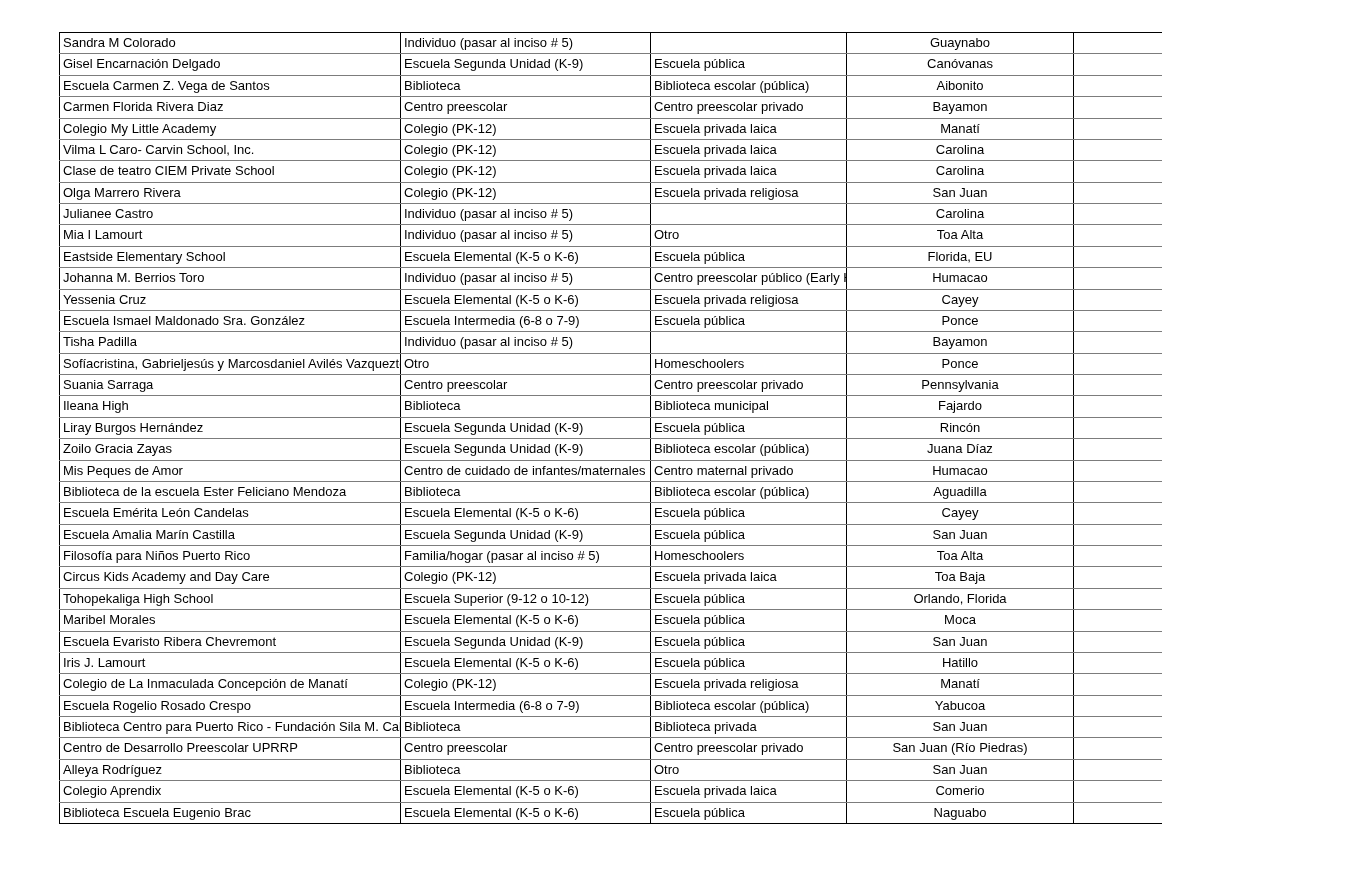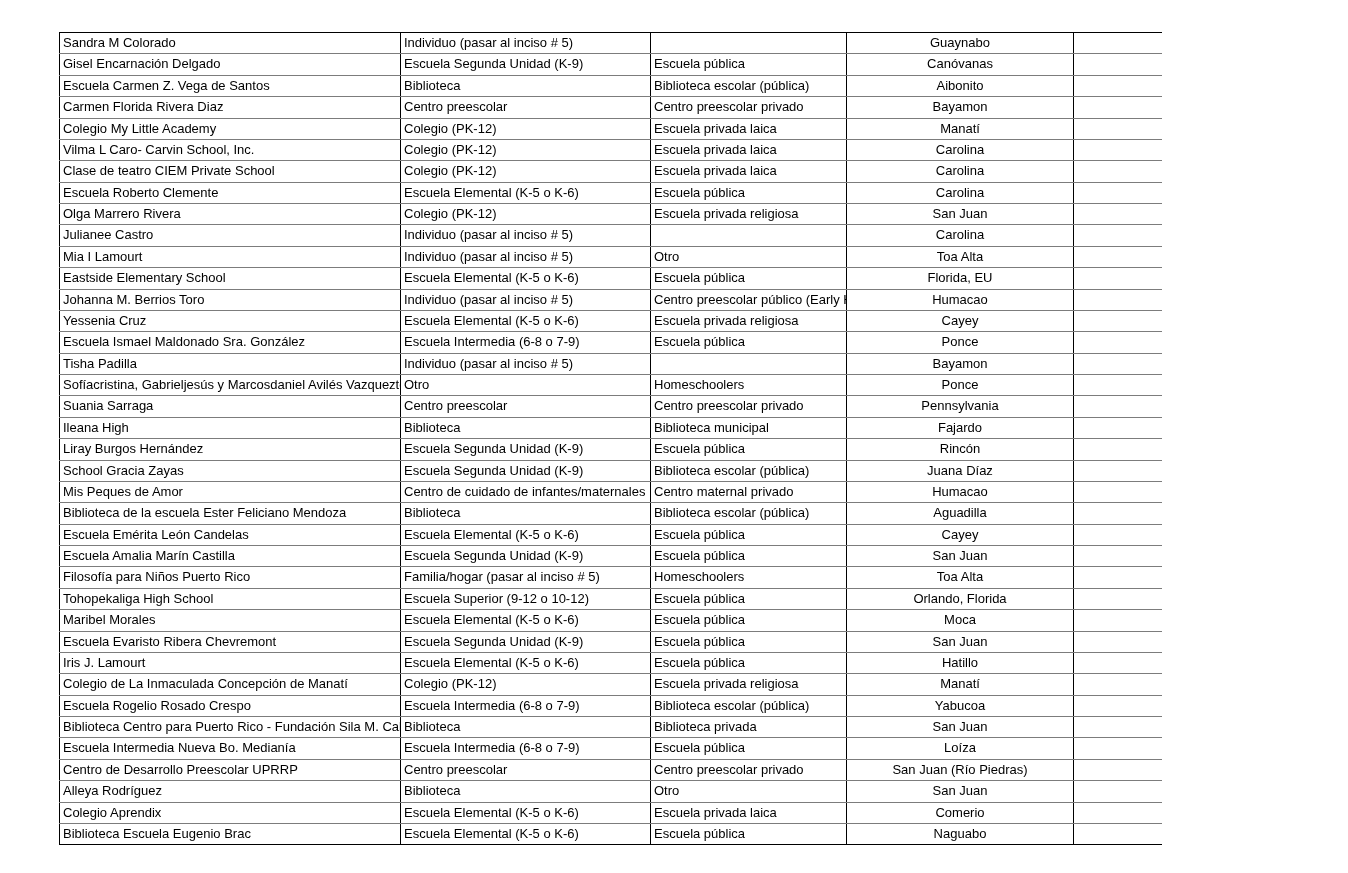--- a/index.html
+++ b/index.html
@@ -105,27 +105,20 @@
     <td class="al-center">12</td>
   </tr>
         <tr>
     <td class="al-left">Clase de teatro CIEM Private School</td>
     <td class="al-left">Colegio (PK-12)</td>
     <td class="al-left">Escuela privada laica</td>
     <td class="al-center">Carolina</td>
     <td class="al-center">40</td>
   </tr>
         <tr>
-    <td class="al-left">Escuela Roberto Clemente</td>
-    <td class="al-left">Escuela Elemental (K-5 o K-6)</td>
-    <td class="al-left">Escuela pública</td>
-    <td class="al-center">Carolina</td>
-    <td class="al-center">220</td>
-  </tr>
-        <tr>
     <td class="al-left">Olga Marrero Rivera</td>
     <td class="al-left">Colegio (PK-12)</td>
     <td class="al-left">Escuela privada religiosa</td>
     <td class="al-center">San Juan</td>
     <td class="al-center">18</td>
   </tr>
         <tr>
     <td class="al-left">Julianee Castro</td>
     <td class="al-left">Individuo (pasar al inciso # 5)</td>
     <td class="al-left"></td>
@@ -196,21 +189,21 @@
     <td class="al-center">100</td>
   </tr>
         <tr>
     <td class="al-left">Liray Burgos Hernández</td>
     <td class="al-left">Escuela Segunda Unidad (K-9)</td>
     <td class="al-left">Escuela pública</td>
     <td class="al-center">Rincón</td>
     <td class="al-center">1</td>
   </tr>
         <tr>
-    <td class="al-left">School Gracia Zayas</td>
+    <td class="al-left">Zoilo Gracia Zayas</td>
     <td class="al-left">Escuela Segunda Unidad (K-9)</td>
     <td class="al-left">Biblioteca escolar (pública)</td>
     <td class="al-center">Juana Díaz</td>
     <td class="al-center">200</td>
   </tr>
         <tr>
     <td class="al-left">Mis Peques de Amor</td>
     <td class="al-left">Centro de cuidado de infantes/maternales</td>
     <td class="al-left">Centro maternal privado</td>
     <td class="al-center">Humacao</td>
@@ -238,20 +231,27 @@
     <td class="al-center">321</td>
   </tr>
         <tr>
     <td class="al-left">Filosofía para Niños Puerto Rico</td>
     <td class="al-left">Familia/hogar (pasar al inciso # 5)</td>
     <td class="al-left">Homeschoolers</td>
     <td class="al-center">Toa Alta</td>
     <td class="al-center">4</td>
   </tr>
         <tr>
+    <td class="al-left">Circus Kids Academy and Day Care</td>
+    <td class="al-left">Colegio (PK-12)</td>
+    <td class="al-left">Escuela privada laica</td>
+    <td class="al-center">Toa Baja</td>
+    <td class="al-center">36</td>
+  </tr>
+        <tr>
     <td class="al-left">Tohopekaliga High School</td>
     <td class="al-left">Escuela Superior (9-12 o 10-12)</td>
     <td class="al-left">Escuela pública</td>
     <td class="al-center">Orlando, Florida</td>
     <td class="al-center">60</td>
   </tr>
         <tr>
     <td class="al-left">Maribel Morales</td>
     <td class="al-left">Escuela Elemental (K-5 o K-6)</td>
     <td class="al-left">Escuela pública</td>
@@ -287,27 +287,20 @@
     <td class="al-center">95</td>
   </tr>
         <tr>
     <td class="al-left">Biblioteca Centro para Puerto Rico - Fundación Sila M. Cald</td>
     <td class="al-left">Biblioteca</td>
     <td class="al-left">Biblioteca privada</td>
     <td class="al-center">San Juan</td>
     <td class="al-center">30</td>
   </tr>
         <tr>
-    <td class="al-left">Escuela Intermedia Nueva Bo. Medianía</td>
-    <td class="al-left">Escuela Intermedia (6-8 o 7-9)</td>
-    <td class="al-left">Escuela pública</td>
-    <td class="al-center">Loíza</td>
-    <td class="al-center">260</td>
-  </tr>
-        <tr>
     <td class="al-left">Centro de Desarrollo Preescolar UPRRP</td>
     <td class="al-left">Centro preescolar</td>
     <td class="al-left">Centro preescolar privado</td>
     <td class="al-center">San Juan (Río Piedras)</td>
     <td class="al-center">50</td>
   </tr>
         <tr>
     <td class="al-left">Alleya Rodríguez</td>
     <td class="al-left">Biblioteca</td>
     <td class="al-left">Otro</td>

